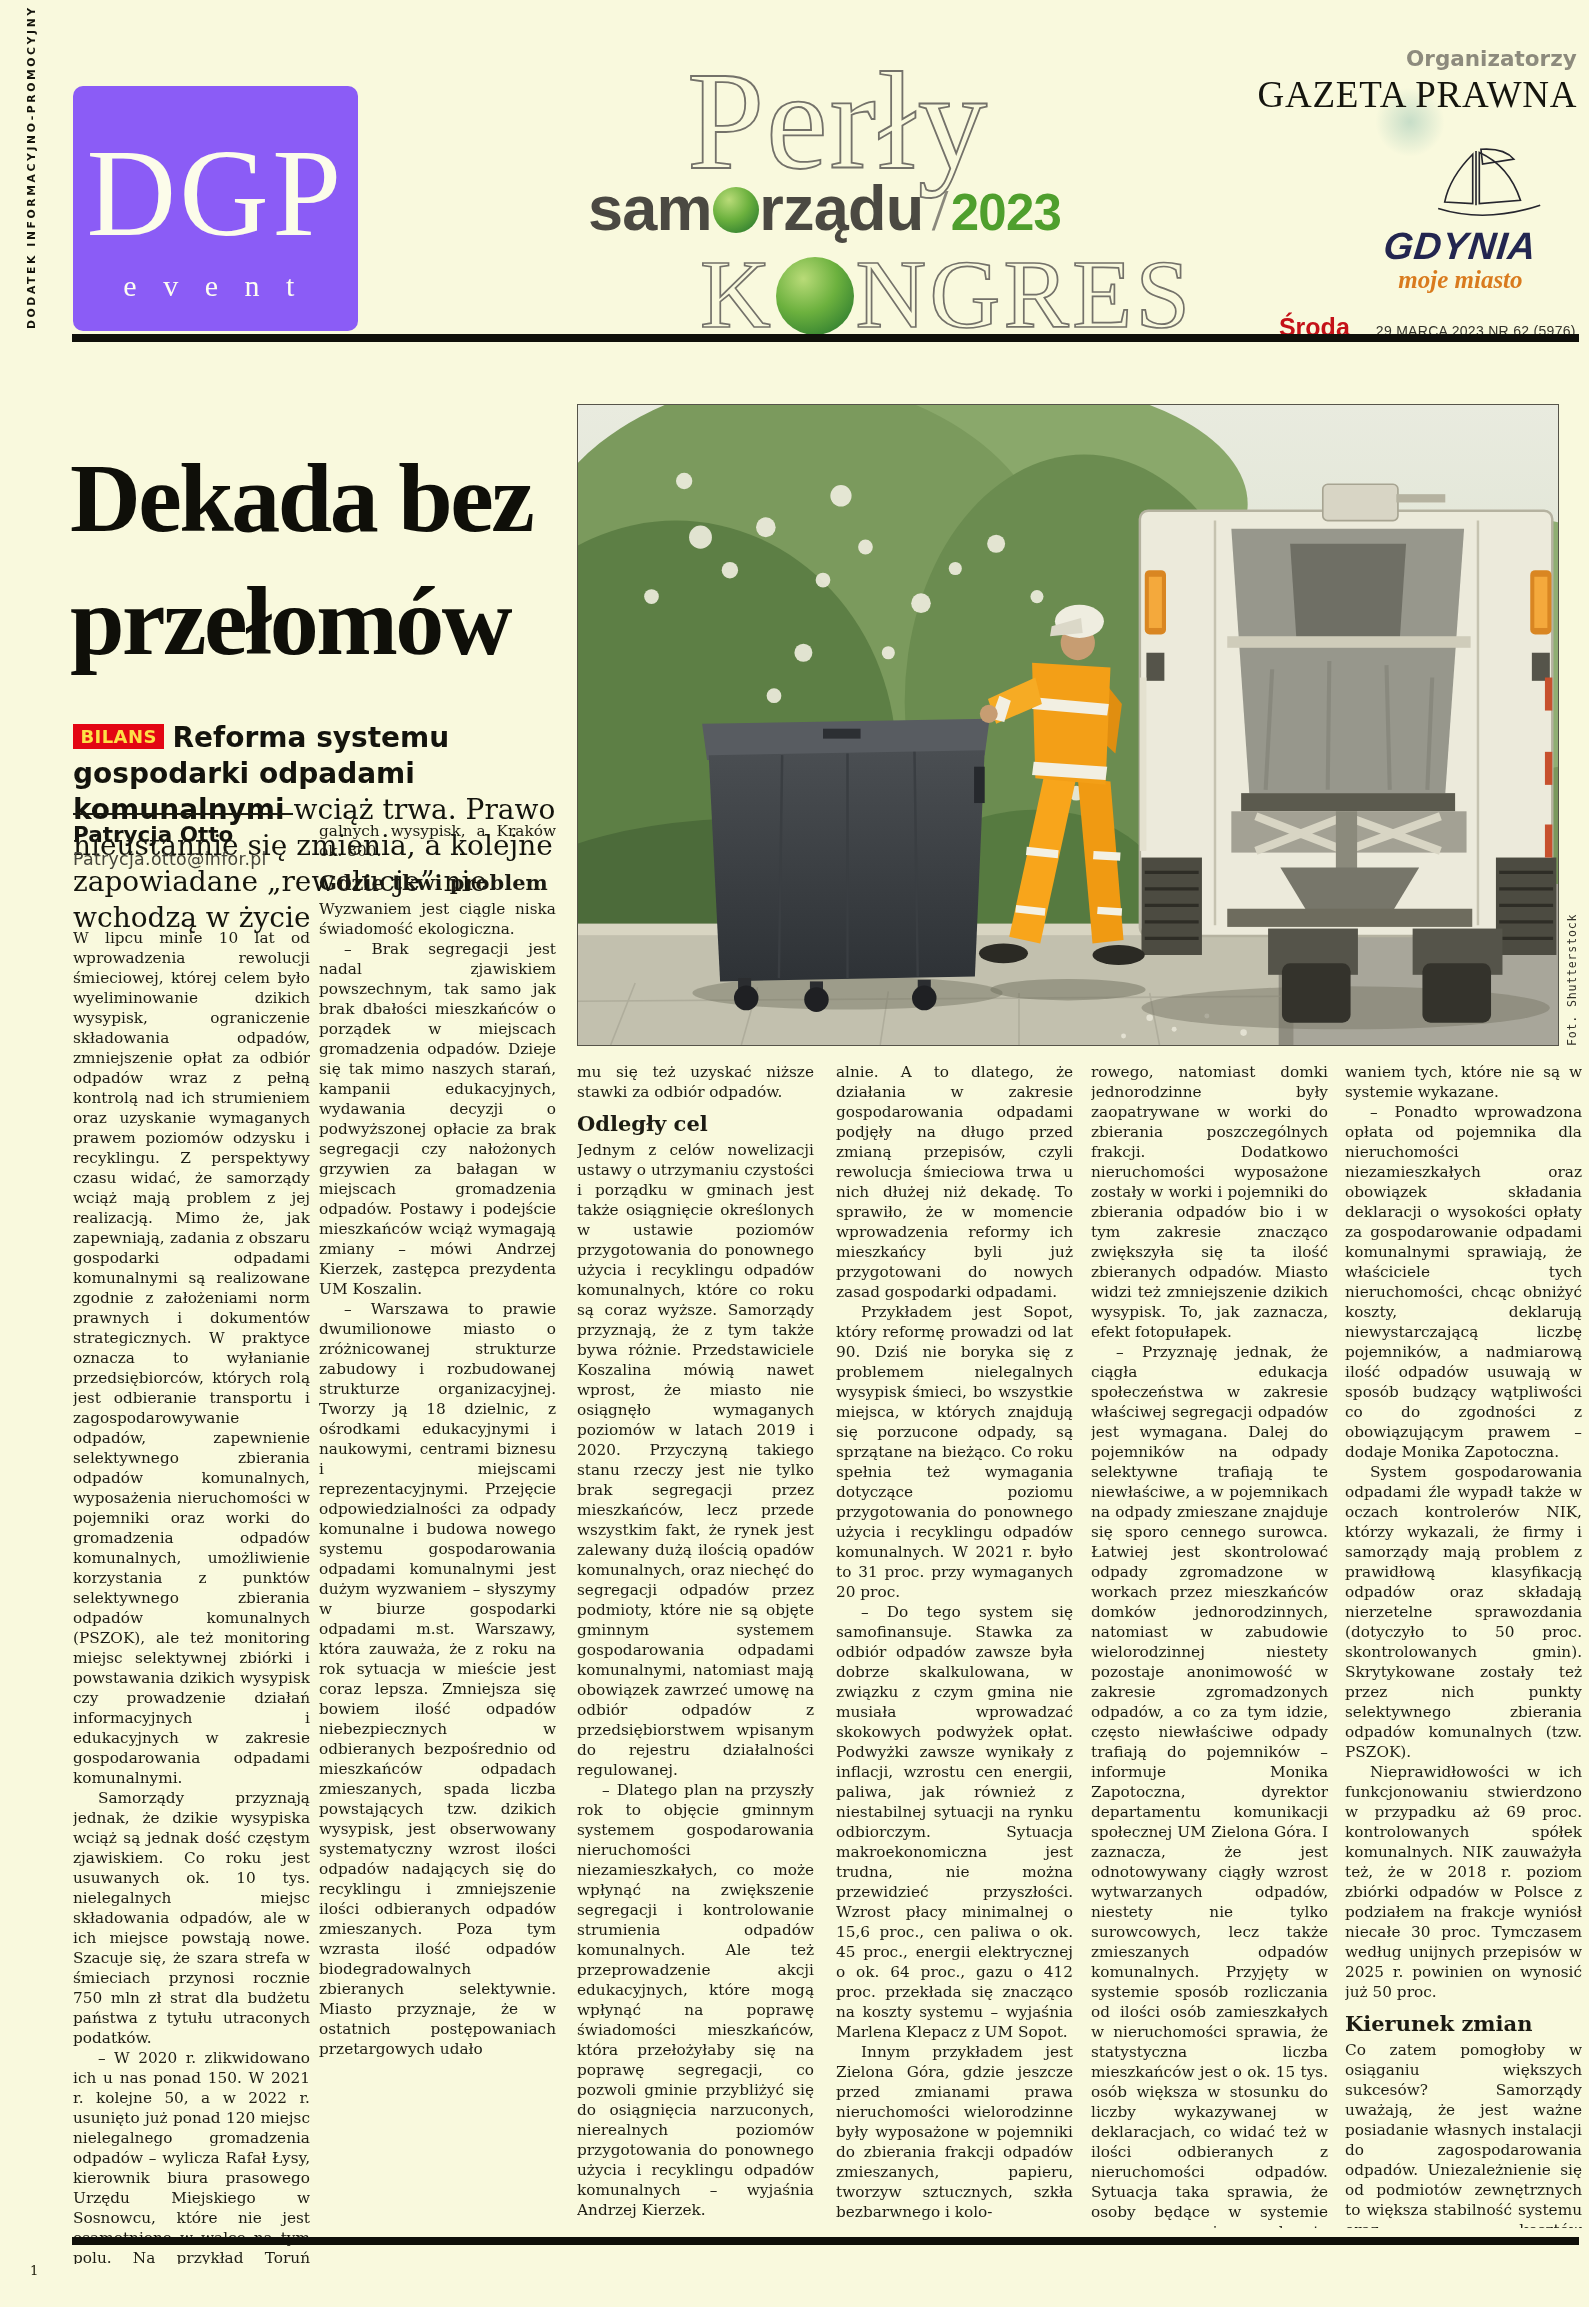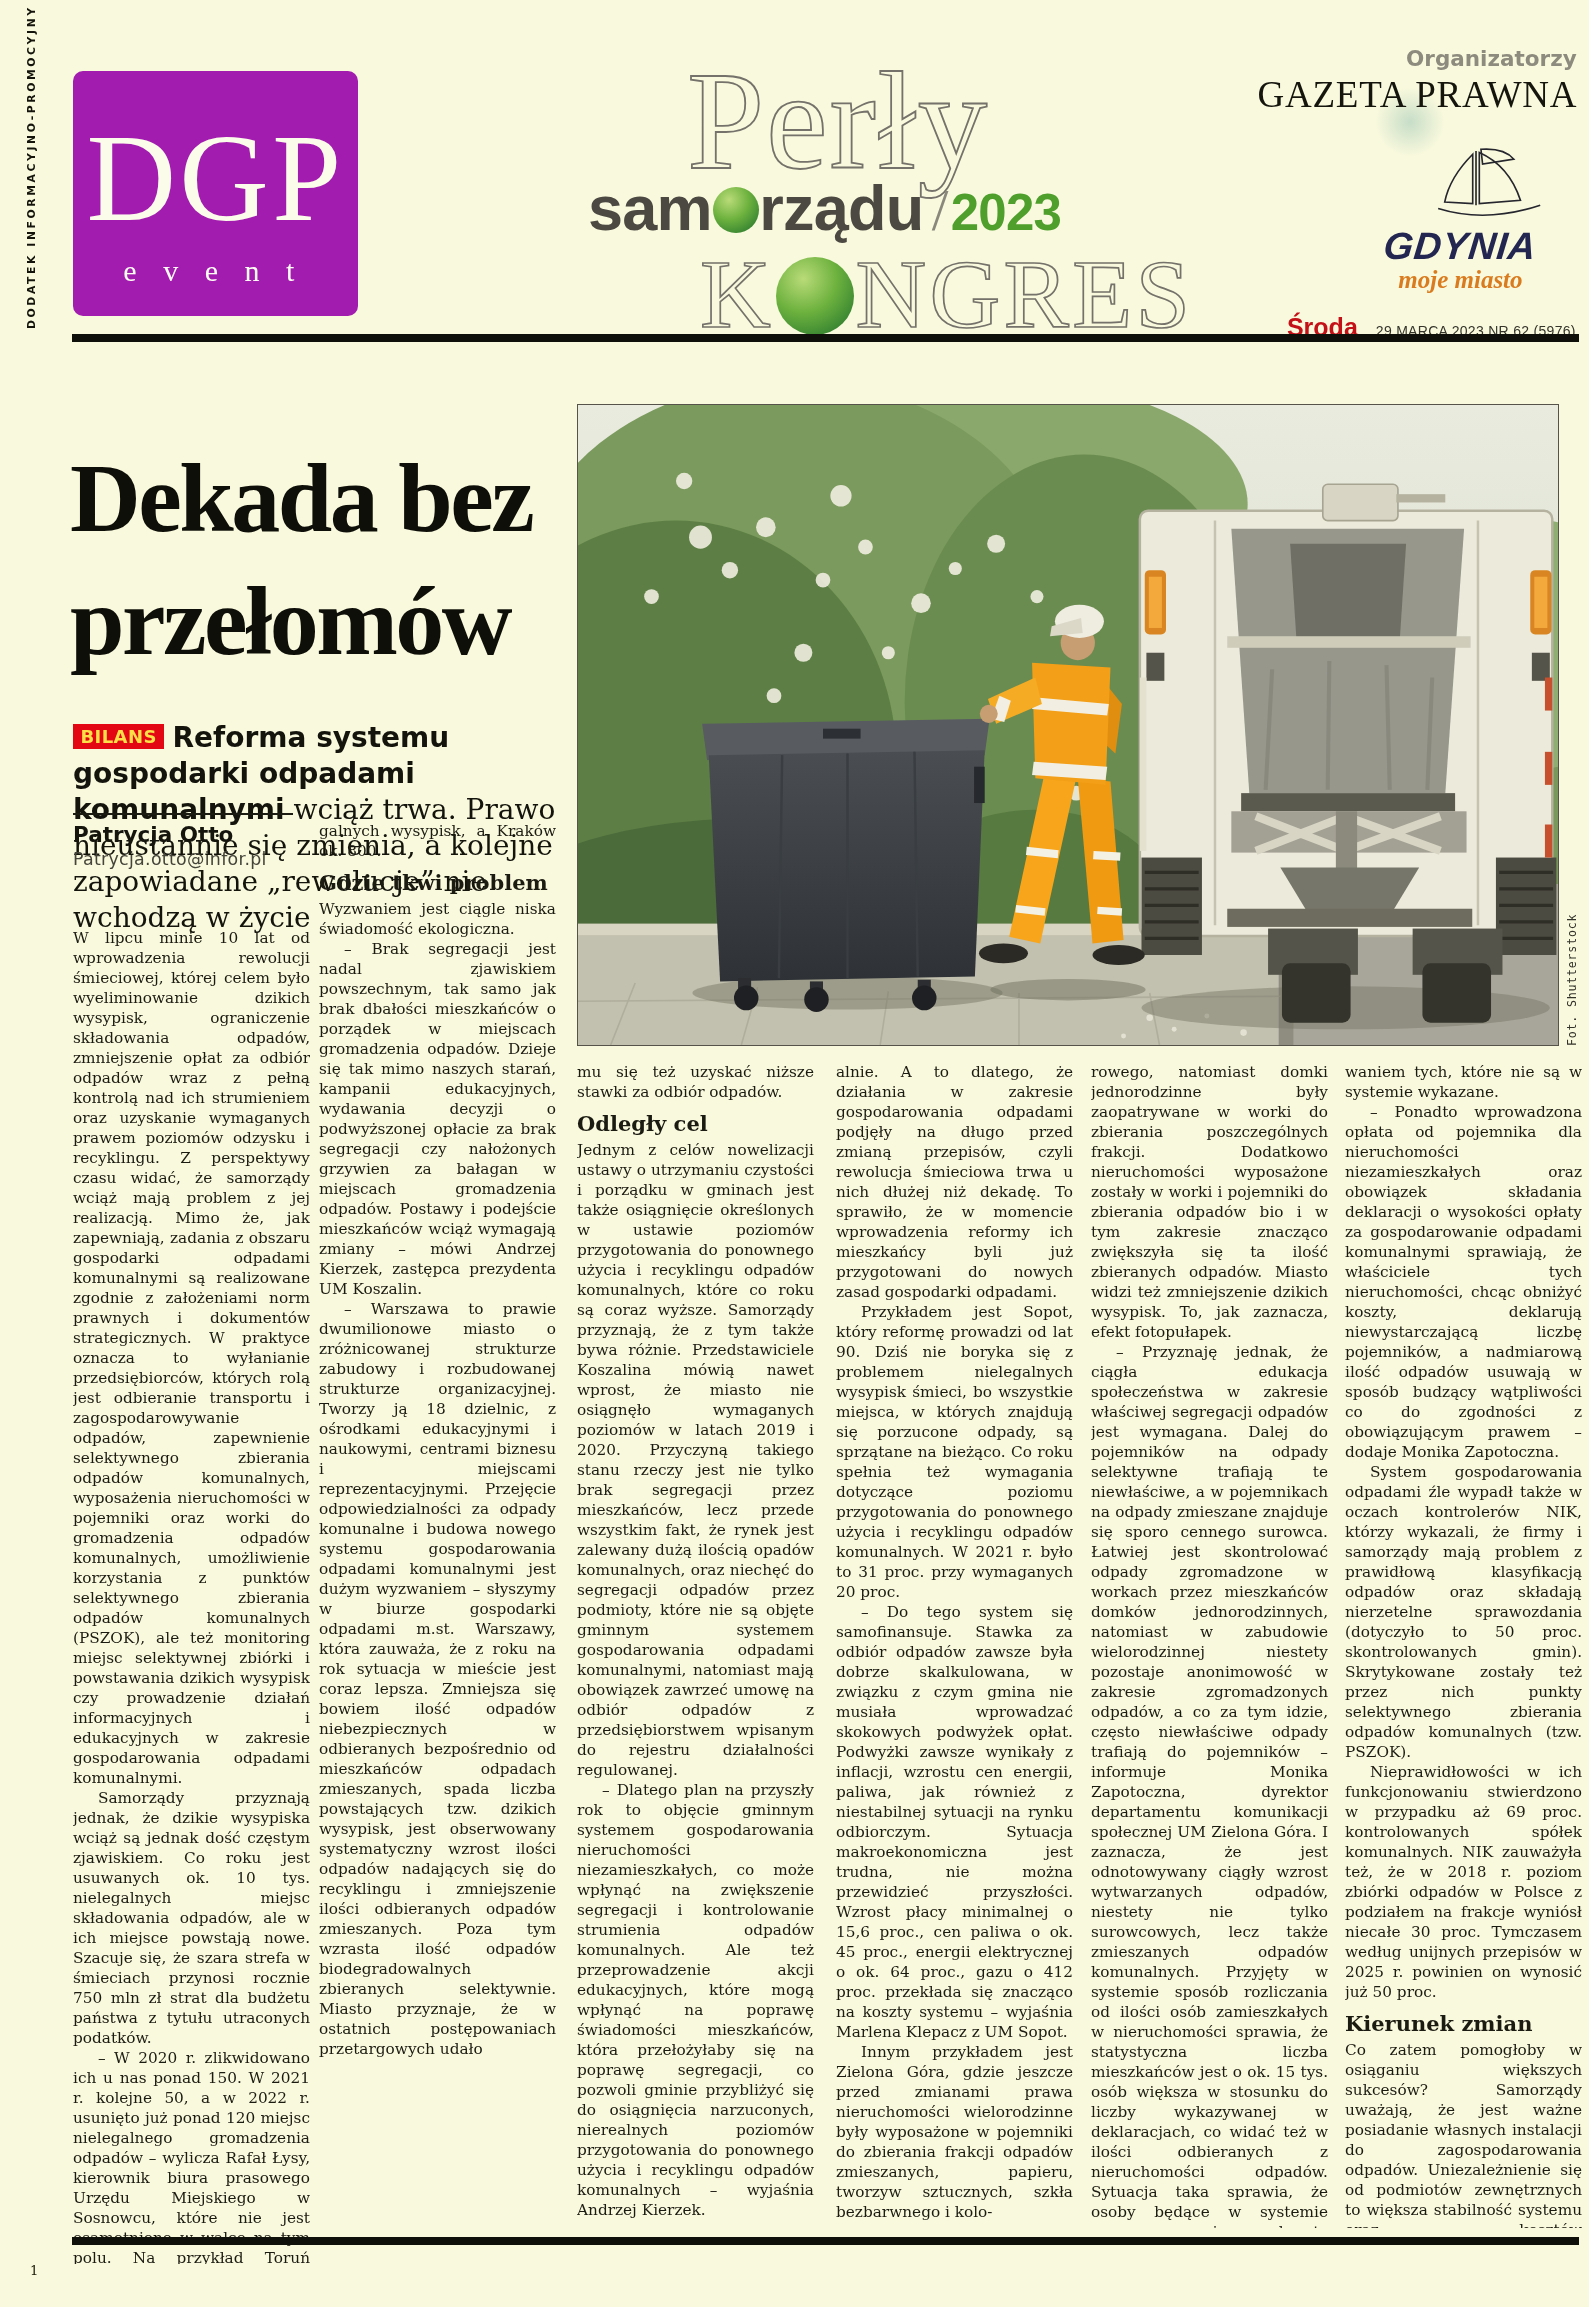--- a/index.html
+++ b/index.html
@@ -3,22 +3,22 @@
 <meta charset="utf-8">
 <style>
   html,body { margin:0; padding:0; background:#d8d8d0; }
   #page { position:relative; width:1589px; height:2307px; background:#f9f9dd;
           overflow:hidden; font-family:"DejaVu Serif", serif; color:#1c1b12; }
 
   
   .vlabel { position:absolute; left:25px; top:329px; transform:rotate(-90deg);
             transform-origin:0 0; white-space:nowrap;
             font:700 10.8px "DejaVu Sans", sans-serif; letter-spacing:2.6px; color:#14140c; }
-  .dgp-box { position:absolute; left:73px; top:71px; width:285px; height:245px;
-             background:#a21caf; border-radius:10px; }
+  .dgp-box { position:absolute; left:73px; top:86px; width:285px; height:245px;
+             background:#8b5cf6; border-radius:10px; }
   .dgp-letters { text-align:center; font:400 124px/1 "Liberation Serif", serif;
                  color:#fcfcea; margin-top:46px; letter-spacing:3.3px; }
   .dgp-event { text-align:center; font:400 30px "Liberation Serif", serif; color:#fdfdf2;
                letter-spacing:26.5px; margin-top:13.2px; text-indent:13.2px; }
 
   .perly-block { position:absolute; left:530px; top:65px; width:811px; height:281px; }
   .perly-word { position:absolute; left:157px; top:-13.2px; font:400 139px/1 "Liberation Serif", serif;
                 color:#8a887e; -webkit-text-fill-color:transparent;
                 -webkit-text-stroke:1.8px #74726a; letter-spacing:1.7px; }
   .samorzadu { position:absolute; left:58px; top:111px; font:700 63px/1 "Liberation Sans", sans-serif;
@@ -40,21 +40,21 @@
   .dziennik .orn { position:absolute; right:132px; top:11.6px; width:70px; height:70px; border-radius:50%;
                    background:radial-gradient(circle, rgba(105,170,160,.35), rgba(105,170,160,0) 70%); }
   .dz1 { font-size:39px; line-height:1; letter-spacing:1.7px; padding-right:51px; position:relative; }
   .dz2 { font-size:37px; line-height:1.1; letter-spacing:0.8px; position:relative; }
   .gdynia { position:absolute; right:16.6px; top:146px; width:224px; text-align:center; }
   .gdynia svg { display:block; margin:0 20px 0 auto; }
   .gdynia-name { font:italic 900 38px "Liberation Sans", sans-serif; color:#232650;
                  transform:skewX(-6deg); letter-spacing:0.8px; }
   .gdynia-tag { font:italic 700 25px "Liberation Serif", serif; color:#d97b1e; margin-top:-1.7px; }
   .dateline { position:absolute; right:13.2px; top:313px; text-align:right; white-space:nowrap; }
-  .dateline .day { font:700 25px "Liberation Sans", sans-serif; color:#c41118; margin-right:18px; }
+  .dateline .day { font:700 25px "Liberation Sans", sans-serif; color:#c41118; margin-right:26px; }
   .dateline .dateinfo { font:400 14px "Liberation Sans", sans-serif; color:#35342b; letter-spacing:0.3px; }
 
   .header-rule { position:absolute; left:72px; top:334px; width:1507px; height:7.5px; background:#10100a; }
   .bottom-rule { position:absolute; left:72px; top:2237px; width:1507px; height:8.3px; background:#10100a; }
   .pageno { position:absolute; left:30px; top:2263px; font:400 13.2px "DejaVu Serif", serif; color:#22210f; }
 
   
   .headline { position:absolute; left:70px; top:371px; width:534px;
               font:700 98px/1.26 "Liberation Serif", serif; letter-spacing:-2.5px; color:#0f0f09; }
   .lead { position:absolute; left:73px; top:720px; width:540px;

